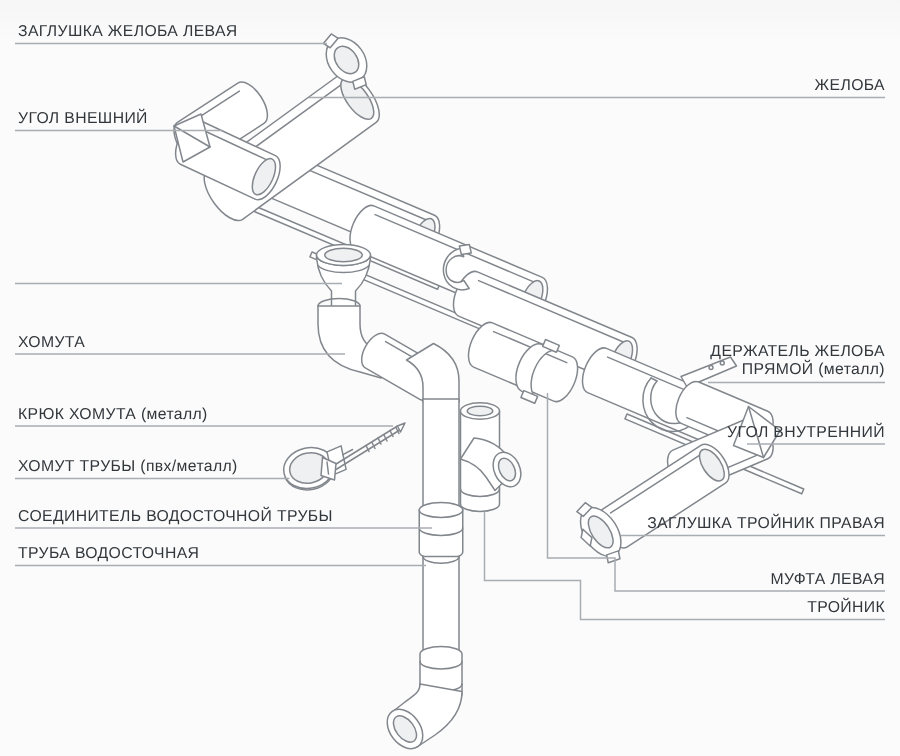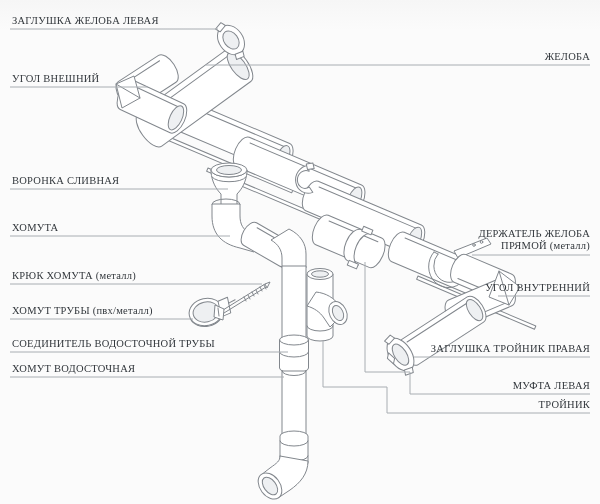--- a/index.html
+++ b/index.html
@@ -1,19 +1,19 @@
 <!DOCTYPE html>
 <html><head>
 <meta charset="utf-8">
 <style>
   html,body{margin:0;padding:0;background:#fff;}
   .stage{
     position:relative;width:600px;height:504px;overflow:hidden;
     background:linear-gradient(180deg,#f6f6f6 0%,#fbfbfb 6%,#fbfbfb 100%);
-    font-family:Liberation Serif, serif;
+    font-family:Liberation Sans, sans-serif;
   }
   svg{position:absolute;left:0;top:0;}
   .lbl{
     position:absolute;font-size:10.5px;line-height:12px;font-weight:500;
     color:#32373c;letter-spacing:.25px;white-space:nowrap;text-transform:none;
   }
   .lbl.right{text-align:right;}
   
   .ln{fill:none;stroke:#82878d;stroke-width:1;stroke-linecap:round;stroke-linejoin:round;}
   .pc{fill:#ffffff;stroke:#82878d;stroke-width:1;stroke-linejoin:round;}
@@ -214,26 +214,25 @@
       <path class="ldr" d="M472,255 H590"></path>
       <path class="ldr" d="M498,296 H590"></path>
       <path class="ldr" d="M414,357 H590"></path>
       <polyline class="ldr" points="590,394 410,394 410,372 365,372 365,262"></polyline>
       <polyline class="ldr" points="590,413 387,413 387,387 323,387 323,341"></polyline>
     </g>
   </svg>
 
   <div class="lbl" style="left:12px;top:15px">ЗАГЛУШКА ЖЕЛОБА ЛЕВАЯ</div>
   <div class="lbl" style="left:12px;top:73px">УГОЛ ВНЕШНИЙ</div>
-  <div class="lbl" style="left:12px;top:175px">ВОРОНКА СЛИВНАЯ</div>
   <div class="lbl" style="left:12px;top:222px">ХОМУТА</div>
   <div class="lbl" style="left:12px;top:270px">КРЮК ХОМУТА (металл)</div>
   <div class="lbl" style="left:12px;top:305px">ХОМУТ ТРУБЫ (пвх/металл)</div>
   <div class="lbl" style="left:12px;top:338px">СОЕДИНИТЕЛЬ ВОДОСТОЧНОЙ ТРУБЫ</div>
-  <div class="lbl" style="left:12px;top:363px">ХОМУТ ВОДОСТОЧНАЯ</div>
+  <div class="lbl" style="left:12px;top:363px">ТРУБА ВОДОСТОЧНАЯ</div>
 
   <div class="lbl right" style="right:10px;top:51px">ЖЕЛОБА</div>
   <div class="lbl right" style="right:10px;top:228px">
     <span style="display:block">ДЕРЖАТЕЛЬ ЖЕЛОБА</span>
     <span style="display:block">ПРЯМОЙ (металл)</span>
   </div>
   <div class="lbl right" style="right:10px;top:282px">УГОЛ ВНУТРЕННИЙ</div>
   <div class="lbl right" style="right:10px;top:343px">ЗАГЛУШКА ТРОЙНИК ПРАВАЯ</div>
   <div class="lbl right" style="right:10px;top:380px">МУФТА ЛЕВАЯ</div>
   <div class="lbl right" style="right:10px;top:399px">ТРОЙНИК</div>

